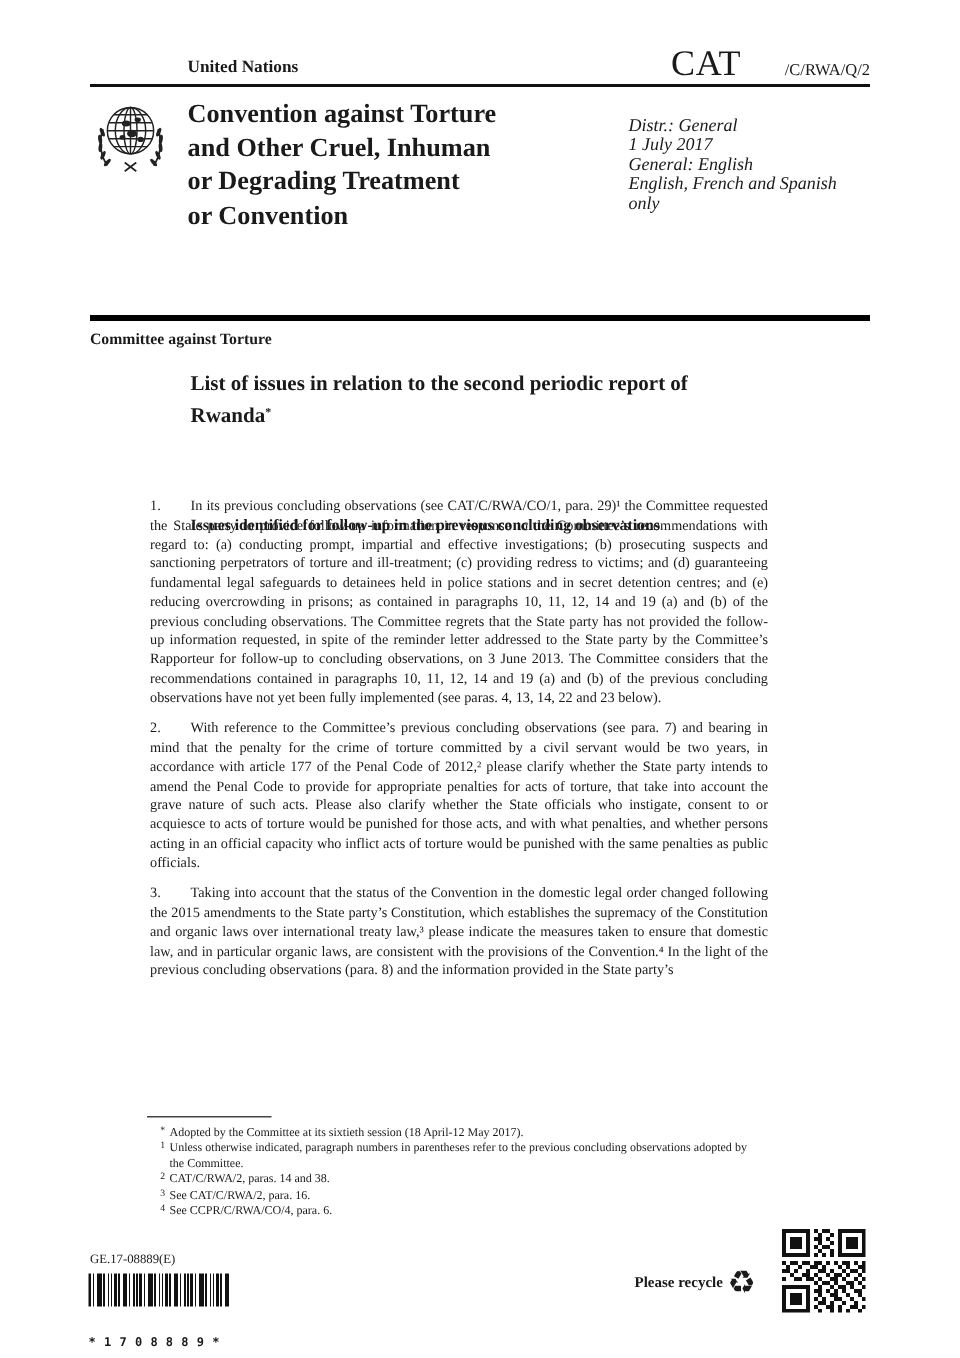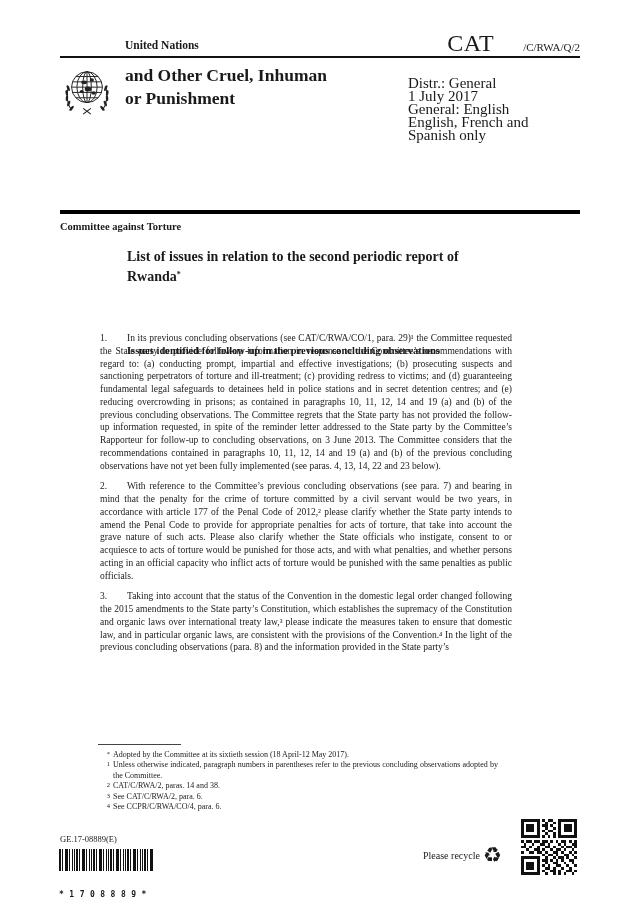--- a/index.html
+++ b/index.html
@@ -10,21 +10,21 @@
   }
   
   .org-label{position:absolute;left:125px;top:39px;font-size:11.5px;font-weight:bold;}
   .doc-symbol{position:absolute;right:60px;top:30px;white-space:nowrap;}
   .doc-symbol .cat{font-size:24px;letter-spacing:.5px;}
   .doc-symbol .catsub{font-size:11px;margin-left:29px;}
   .header-rule{position:absolute;left:60px;top:56px;width:520px;height:2px;background:#111;}
   .emblem{position:absolute;left:60px;top:63px;width:54px;height:56px;}
   .doc-title{position:absolute;left:125px;top:64px;width:300px;font-size:17.5px;font-weight:bold;line-height:22.5px;}
   .doc-title span{display:block;}
-  .meta{position:absolute;left:408px;top:77px;width:150px;font-size:15px;line-height:13px;}
+  .meta{position:absolute;left:419px;top:77px;width:150px;font-size:12px;line-height:13px;font-style:italic;}
   
   .black-bar{position:absolute;left:60px;top:210px;width:520px;height:4px;background:#000;}
   .committee{position:absolute;left:60px;top:221px;font-size:10.5px;font-weight:bold;}
   
   .main-title{position:absolute;left:127px;top:248px;width:380px;font-size:14px;font-weight:bold;line-height:18px;}
   .main-title sup{font-size:8px;vertical-align:4px;}
   .section-heading{position:absolute;left:127px;top:305px;width:400px;font-size:10.5px;font-weight:bold;margin-top:40px;}
   
   .body-block{position:absolute;left:100px;top:332px;width:412px;font-size:9.5px;line-height:12.75px;text-align:justify;}
   .para{margin:0 0 8px 0;}
@@ -43,21 +43,21 @@
       #111 0px,#111 2px,#fff 2px,#fff 3px,
       #111 3px,#111 4px,#fff 4px,#fff 6px,
       #111 6px,#111 9px,#fff 9px,#fff 10px,
       #111 10px,#111 11px,#fff 11px,#fff 13px,
       #111 13px,#111 14px,#fff 14px,#fff 15px,
       #111 15px,#111 16px,#fff 16px,#fff 17px);
   }
   .barcode-text{position:absolute;left:59px;top:890px;width:100px;font-family:"DejaVu Sans Mono",monospace;
     font-size:8px;letter-spacing:5.5px;white-space:nowrap;font-weight:bold;}
   .recycle{position:absolute;left:423px;top:845px;display:flex;align-items:center;gap:3px;}
-  .recycle-label{font-size:10px;font-weight:normal;}
+  .recycle-label{font-size:10px;font-weight:bold;}
   .recycle-glyph{font-family:"DejaVu Sans",sans-serif;font-size:21px;line-height:21px;}
   .qr{position:absolute;left:521px;top:819px;width:56px;height:56px;}
 </style>
 </head>
 <body>
 
 <div class="page">
 
   <div class="org-label">United Nations</div>
   <div class="doc-symbol"><span class="cat">CAT</span><span class="catsub">/C/RWA/Q/2</span></div>
@@ -96,22 +96,24 @@
       <ellipse cx="12" cy="47" rx="1.3" ry="3.2" transform="rotate(42 12 47)"></ellipse>
       <ellipse cx="47.5" cy="26" rx="1.3" ry="3.2" transform="rotate(24 47.5 26)"></ellipse>
       <ellipse cx="49" cy="31" rx="1.3" ry="3.2" transform="rotate(10 49 31)"></ellipse>
       <ellipse cx="48.8" cy="36.5" rx="1.3" ry="3.2" transform="rotate(-6 48.8 36.5)"></ellipse>
       <ellipse cx="47" cy="42" rx="1.3" ry="3.2" transform="rotate(-24 47 42)"></ellipse>
       <ellipse cx="44" cy="47" rx="1.3" ry="3.2" transform="rotate(-42 44 47)"></ellipse>
     </g>
   </svg>
 
   <div class="doc-title">
+    <span>Convention against Torture</span>
     <span>and Other Cruel, Inhuman</span>
-    <span>or Punishment</span>
+    <span>or Degrading Treatment</span>
+    <span>or Convention</span>
   </div>
 
   <div class="meta">
     <div>Distr.: General</div>
     <div>1 July 2017</div>
     <div>General: English</div>
     <div>English, French and Spanish only</div>
   </div>
 
   <div class="black-bar"></div>
@@ -136,21 +138,21 @@
     <div class="fn">
         <span class="fn-marker">1</span>
         <span class="fn-text">Unless otherwise indicated, paragraph numbers in parentheses refer to the previous concluding observations adopted by the Committee.</span>
       </div>
     <div class="fn">
         <span class="fn-marker">2</span>
         <span class="fn-text">CAT/C/RWA/2, paras. 14 and 38.</span>
       </div>
     <div class="fn">
         <span class="fn-marker">3</span>
-        <span class="fn-text">See CAT/C/RWA/2, para. 6.</span>
+        <span class="fn-text">See CAT/C/RWA/2, para. 16.</span>
       </div>
     <div class="fn">
         <span class="fn-marker">4</span>
         <span class="fn-text">See CCPR/C/RWA/CO/4, para. 6.</span>
       </div>
   </div>
 
   <div class="ge-number">GE.17-08889(E)</div>
   <div class="barcode"></div>
   <div class="barcode-text">*1708889*</div>

